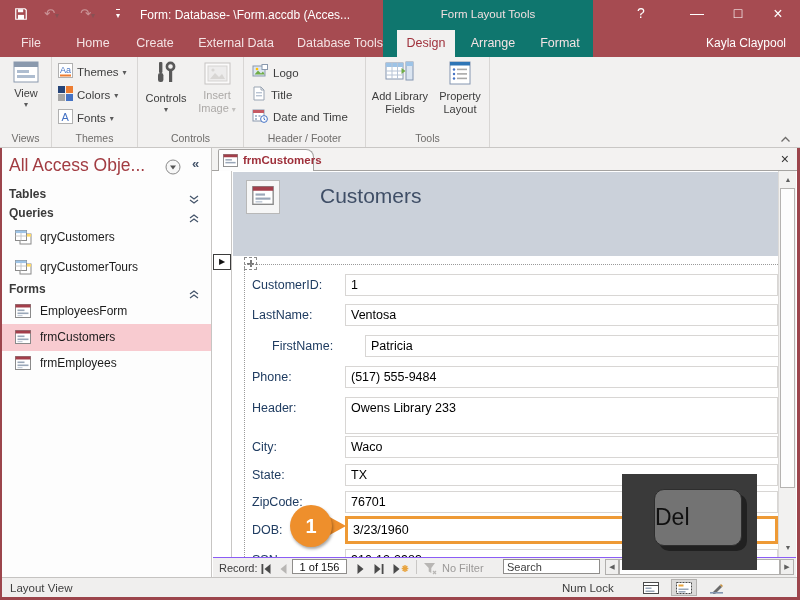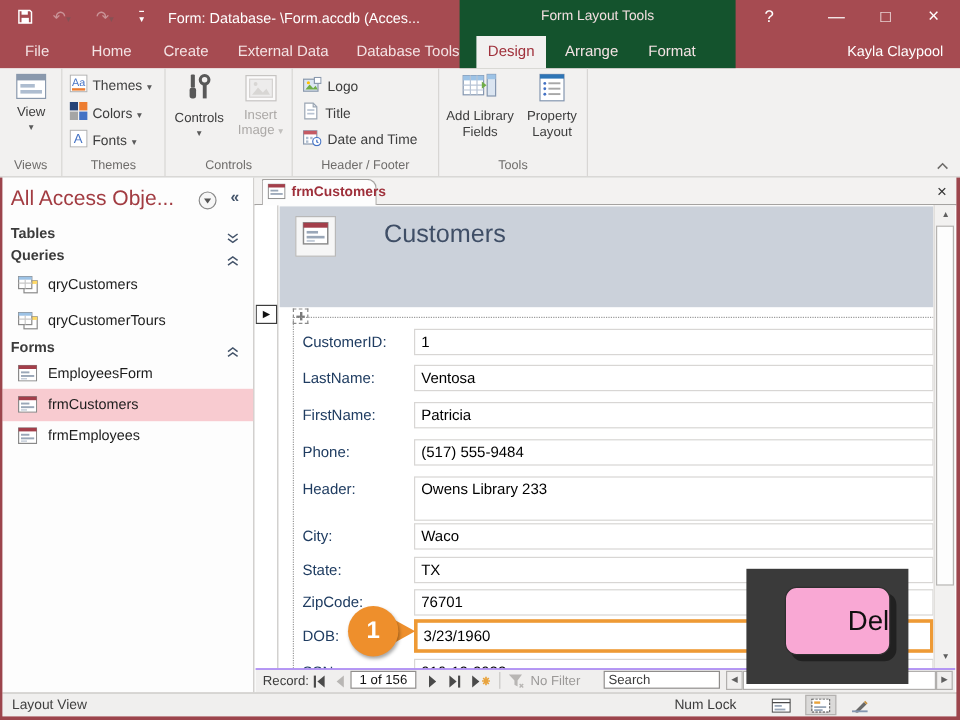--- a/index.html
+++ b/index.html
@@ -1,21 +1,21 @@
 <!DOCTYPE html>
 <html><head>
 <meta charset="utf-8">
 <style>
   html,body{margin:0;padding:0;background:#888;}
   #app{position:relative;width:800px;height:600px;overflow:hidden;background:#fff;
        font-family:"Liberation Sans","DejaVu Sans",sans-serif;-webkit-font-smoothing:antialiased;}
   .abs{position:absolute;}
   
   .chrome{position:absolute;left:0;top:0;width:800px;height:57px;background:#a64b51;color:#fff;}
-  .ctx-block{position:absolute;left:383px;top:0;width:230px;height:57px;background:#14532d;}
+  .ctx-block{position:absolute;left:383px;top:0;width:210px;height:57px;background:#0f766e;}
   .ctx-label{position:absolute;left:0;top:8px;width:100%;text-align:center;font-size:11.5px;color:#f2dfe0;}
   .qat-icon{position:absolute;top:6px;font-size:13px;color:#fff;}
   .dim{opacity:.4;}
   .title-text{position:absolute;left:140px;top:8px;font-size:12px;color:#fff;white-space:nowrap;}
   .win-btn{position:absolute;top:5px;font-size:14px;color:#fff;width:22px;text-align:center;cursor:default;}
   .tab{position:absolute;top:30px;height:27px;line-height:27px;text-align:center;font-size:12.5px;color:#f4e3e4;cursor:default;}
   .tab.active{background:#f2f1f0;color:#a0323c;}
   .tellme{position:absolute;left:598px;top:30px;height:27px;line-height:27px;font-size:12px;color:#f4e3e4;margin-top:24px;}
   .username{position:absolute;left:696px;top:30px;width:100px;height:27px;line-height:27px;font-size:12px;color:#fff;text-align:center;}
   
@@ -73,23 +73,23 @@
   .rb-btn{position:absolute;top:3px;width:15px;height:13px;}
   .rb-count{position:absolute;left:79px;top:1px;width:55px;height:15px;background:#fff;border:1px solid #8f8d8b;box-sizing:border-box;text-align:center;font-size:11px;color:#111;line-height:14px;}
   .rb-sep{position:absolute;left:203px;top:2px;width:1px;height:14px;background:#c9c7c5;}
   .rb-nofilter{position:absolute;left:229px;top:4px;font-size:11px;color:#9b9998;}
   .rb-search{position:absolute;left:290px;top:1px;width:97px;height:15px;border:1px solid #8f8d8b;box-sizing:border-box;font-size:11px;padding:0 3px;font-family:"Liberation Sans",sans-serif;}
   .rb-search::placeholder{color:#3c3c3c;opacity:1;}
   .hsb-btn{position:absolute;top:1px;width:14px;height:16px;background:#f0efee;border:1px solid #b1afad;box-sizing:border-box;text-align:center;font-size:7px;line-height:14px;color:#5f5f5f;}
   .hsb-track{position:absolute;left:406px;top:1px;width:161px;height:16px;background:#fff;border:1px solid #b1afad;box-sizing:border-box;}
   
   .delbox{position:absolute;left:622px;top:474px;width:135px;height:96px;background:#3a3a3a;z-index:60;}
-  .delkey{position:absolute;left:32px;top:15px;width:88px;height:57px;background:#f9a8d4;border:1px solid #2e2e2e;
+  .delkey{position:absolute;left:32px;top:15px;width:88px;height:57px;background:#737373;border:1px solid #2e2e2e;
           border-radius:10px;box-shadow:5px 5px 0 #212121;box-sizing:border-box;
-          text-align:right;line-height:55px;font-size:23px;color:#101010;}
+          text-align:left;line-height:55px;font-size:23px;color:#101010;}
   
   .statusbar{position:absolute;left:2px;top:577px;width:796px;height:20px;background:#f0efee;border-top:1px solid #c5c3c1;box-sizing:border-box;}
   .sb-left{position:absolute;left:8px;top:4px;font-size:11.5px;color:#3f3f3f;}
   .sb-numlock{position:absolute;left:560px;top:4px;font-size:11.5px;color:#3c3c3c;}
   .sb-btn{position:absolute;top:1px;width:26px;height:17px;display:flex;align-items:center;justify-content:center;}
   .sb-btn.pressed{background:#dbdad9;border:1px solid #b3b1af;box-sizing:border-box;}
   
   .edge{position:absolute;background:#9c454c;z-index:70;}
 </style>
 </head>
@@ -437,21 +437,21 @@
     <div class="dot-v"></div>
 
     <div class="frow" style="top:103px;">
       <span class="flabel">CustomerID:</span>
       <div class="fbox"><span>1</span></div>
     </div>
     <div class="frow" style="top:133px;">
       <span class="flabel">LastName:</span>
       <div class="fbox"><span>Ventosa</span></div>
     </div>
-    <div class="frow" style="top:164px;">
+    <div class="frow" style="top:164px;margin-left:20px;">
       <span class="flabel">FirstName:</span>
       <div class="fbox"><span>Patricia</span></div>
     </div>
     <div class="frow" style="top:195px;">
       <span class="flabel">Phone:</span>
       <div class="fbox"><span>(517) 555-9484</span></div>
     </div>
     <div class="frow" style="top:226px;height:37px;">
       <span class="flabel">Header:</span>
       <div class="fbox"><span>Owens Library 233</span></div>

